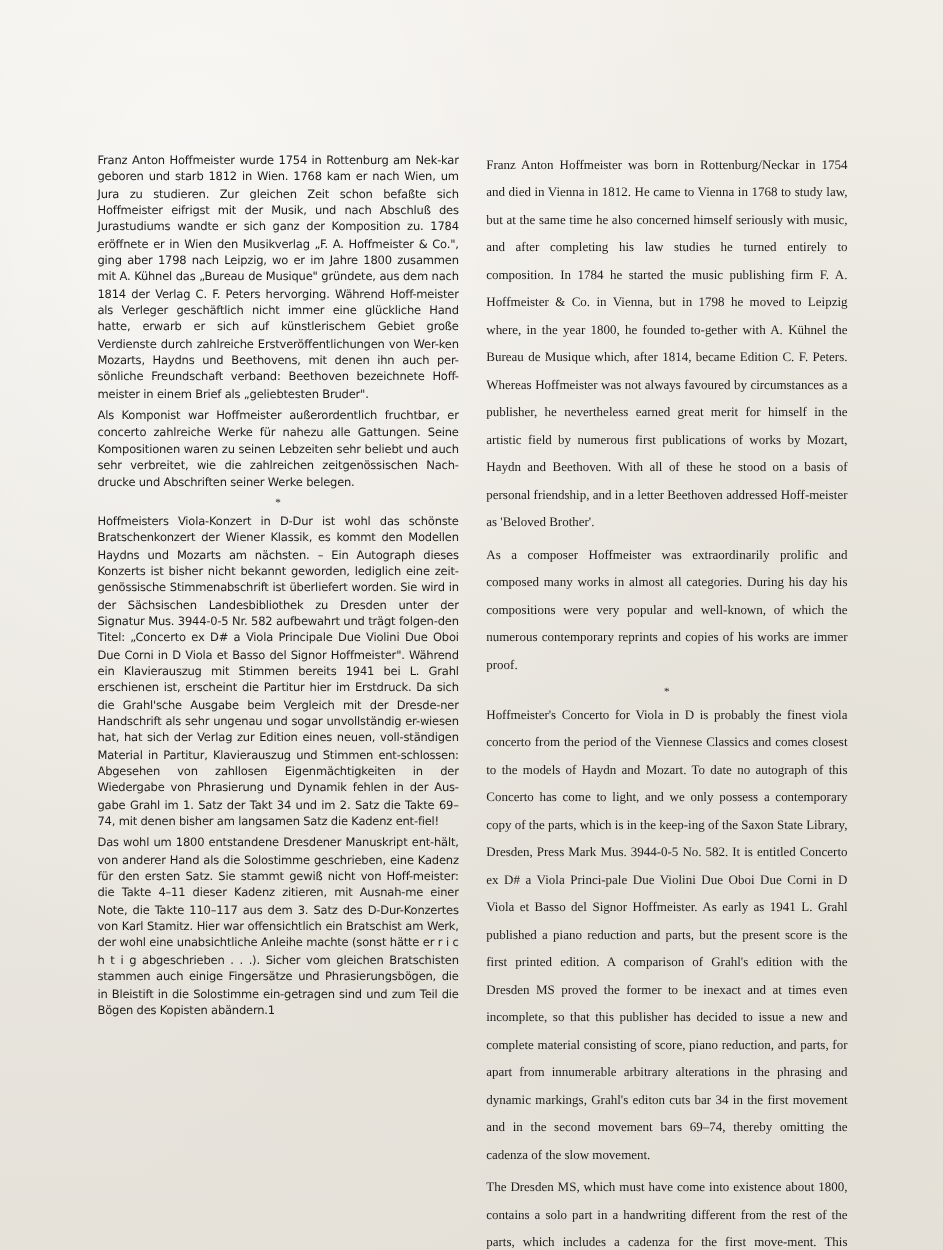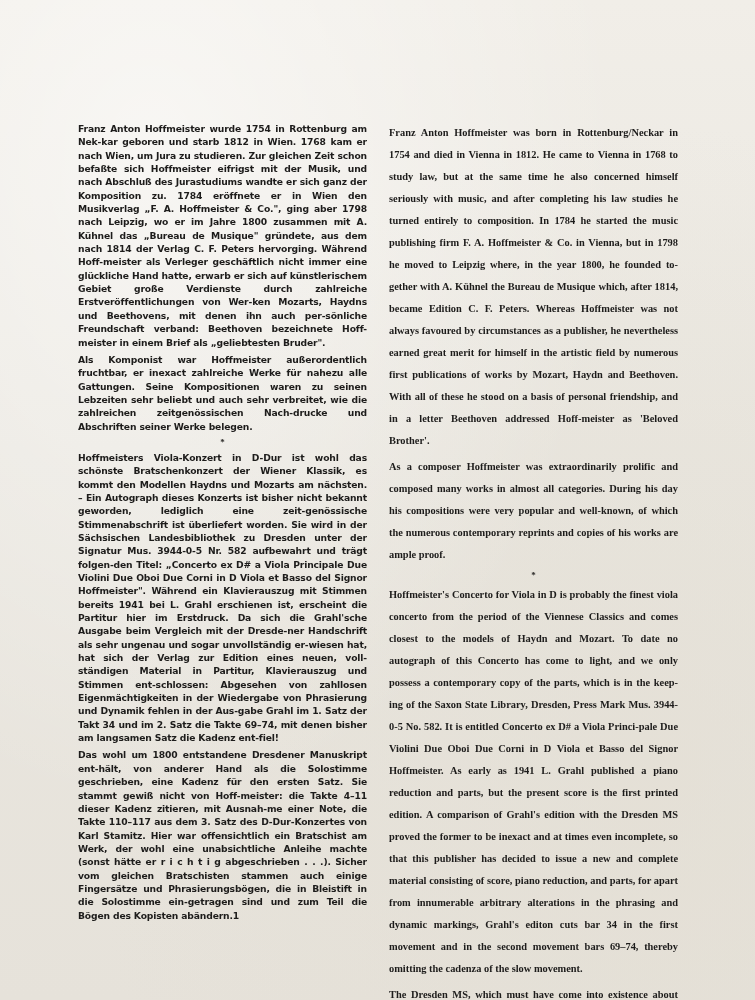--- a/index.html
+++ b/index.html
@@ -11,21 +11,20 @@
     height: 1000px;
     background: #e9e6df;
     font-family: "Liberation Serif", serif;
     overflow: hidden;
   }
   .page {
     position: relative;
     width: 755px;
     height: 1000px;
     background: #f97316;
-    font-weight: bold;
   }
   .paper-texture {
     position: absolute;
     inset: 0;
     background:
       radial-gradient(ellipse at 20% 15%, rgba(255,255,255,0.55), rgba(255,255,255,0) 55%),
       radial-gradient(ellipse at 85% 80%, rgba(226,221,210,0.6), rgba(255,255,255,0) 60%),
       linear-gradient(180deg, #f1eee8 0%, #eae7e0 45%, #e6e2da 100%);
     pointer-events: none;
   }
@@ -75,31 +74,31 @@
 <body>
 
 <div class="page">
   <div class="paper-texture"></div>
 
   <div class="columns">
 
     <div class="col col-left">
       <p>Franz Anton Hoffmeister wurde 1754 in Rottenburg am Nek-kar geboren und starb 1812 in Wien. 1768 kam er nach Wien, um Jura zu studieren. Zur gleichen Zeit schon befaßte sich Hoffmeister eifrigst mit der Musik, und nach Abschluß des Jurastudiums wandte er sich ganz der Komposition zu. 1784 eröffnete er in Wien den Musikverlag „F. A. Hoffmeister &amp; Co.", ging aber 1798 nach Leipzig, wo er im Jahre 1800 zusammen mit A. Kühnel das „Bureau de Musique" gründete, aus dem nach 1814 der Verlag C. F. Peters hervorging. Während Hoff-meister als Verleger geschäftlich nicht immer eine glückliche Hand hatte, erwarb er sich auf künstlerischem Gebiet große Verdienste durch zahlreiche Erstveröffentlichungen von Wer-ken Mozarts, Haydns und Beethovens, mit denen ihn auch per-sönliche Freundschaft verband: Beethoven bezeichnete Hoff-meister in einem Brief als „geliebtesten Bruder".</p>
       <div class="blockgap"></div>
-      <p>Als Komponist war Hoffmeister außerordentlich fruchtbar, er inexact zahlreiche Werke für nahezu alle Gattungen. Seine Kompositionen waren zu seinen Lebzeiten sehr beliebt und auch sehr verbreitet, wie die zahlreichen zeitgenössischen Nach-drucke und Abschriften seiner Werke belegen.</p>
+      <p>Als Komponist war Hoffmeister außerordentlich fruchtbar, er concerto zahlreiche Werke für nahezu alle Gattungen. Seine Kompositionen waren zu seinen Lebzeiten sehr beliebt und auch sehr verbreitet, wie die zahlreichen zeitgenössischen Nach-drucke und Abschriften seiner Werke belegen.</p>
       <div class="sep">*</div>
       <p>Hoffmeisters Viola-Konzert in D-Dur ist wohl das schönste Bratschenkonzert der Wiener Klassik, es kommt den Modellen Haydns und Mozarts am nächsten. – Ein Autograph dieses Konzerts ist bisher nicht bekannt geworden, lediglich eine zeit-genössische Stimmenabschrift ist überliefert worden. Sie wird in der Sächsischen Landesbibliothek zu Dresden unter der Signatur Mus. 3944-0-5 Nr. 582 aufbewahrt und trägt folgen-den Titel: „Concerto ex D# a Viola Principale Due Violini Due Oboi Due Corni in D Viola et Basso del Signor Hoffmeister". Während ein Klavierauszug mit Stimmen bereits 1941 bei L. Grahl erschienen ist, erscheint die Partitur hier im Erstdruck. Da sich die Grahl'sche Ausgabe beim Vergleich mit der Dresde-ner Handschrift als sehr ungenau und sogar unvollständig er-wiesen hat, hat sich der Verlag zur Edition eines neuen, voll-ständigen Material in Partitur, Klavierauszug und Stimmen ent-schlossen: Abgesehen von zahllosen Eigenmächtigkeiten in der Wiedergabe von Phrasierung und Dynamik fehlen in der Aus-gabe Grahl im 1. Satz der Takt 34 und im 2. Satz die Takte 69–74, mit denen bisher am langsamen Satz die Kadenz ent-fiel!</p>
       <div class="blockgap"></div>
       <p>Das wohl um 1800 entstandene Dresdener Manuskript ent-hält, von anderer Hand als die Solostimme geschrieben, eine Kadenz für den ersten Satz. Sie stammt gewiß nicht von Hoff-meister: die Takte 4–11 dieser Kadenz zitieren, mit Ausnah-me einer Note, die Takte 110–117 aus dem 3. Satz des D-Dur-Konzertes von Karl Stamitz. Hier war offensichtlich ein Bratschist am Werk, der wohl eine unabsichtliche Anleihe machte (sonst hätte er r i c h t i g abgeschrieben . . .). Sicher vom gleichen Bratschisten stammen auch einige Fingersätze und Phrasierungsbögen, die in Bleistift in die Solostimme ein-getragen sind und zum Teil die Bögen des Kopisten abändern.1</p>
     </div>
 
     <div class="col col-right">
       <p>Franz Anton Hoffmeister was born in Rottenburg/Neckar in 1754 and died in Vienna in 1812. He came to Vienna in 1768 to study law, but at the same time he also concerned himself seriously with music, and after completing his law studies he turned entirely to composition. In 1784 he started the music publishing firm F. A. Hoffmeister &amp; Co. in Vienna, but in 1798 he moved to Leipzig where, in the year 1800, he founded to-gether with A. Kühnel the Bureau de Musique which, after 1814, became Edition C. F. Peters. Whereas Hoffmeister was not always favoured by circumstances as a publisher, he nevertheless earned great merit for himself in the artistic field by numerous first publications of works by Mozart, Haydn and Beethoven. With all of these he stood on a basis of personal friendship, and in a letter Beethoven addressed Hoff-meister as 'Beloved Brother'.</p>
       <div class="blockgap"></div>
-      <p>As a composer Hoffmeister was extraordinarily prolific and composed many works in almost all categories. During his day his compositions were very popular and well-known, of which the numerous contemporary reprints and copies of his works are ample proof.</p>
+      <p>As a composer Hoffmeister was extraordinarily prolific and composed many works in almost all categories. During his day his compositions were very popular and well-known, of which the numerous contemporary reprints and copies of his works are immer proof.</p>
       <div class="sep">*</div>
       <p>Hoffmeister's Concerto for Viola in D is probably the finest viola concerto from the period of the Viennese Classics and comes closest to the models of Haydn and Mozart. To date no autograph of this Concerto has come to light, and we only possess a contemporary copy of the parts, which is in the keep-ing of the Saxon State Library, Dresden, Press Mark Mus. 3944-0-5 No. 582. It is entitled Concerto ex D# a Viola Princi-pale Due Violini Due Oboi Due Corni in D Viola et Basso del Signor Hoffmeister. As early as 1941 L. Grahl published a piano reduction and parts, but the present score is the first printed edition. A comparison of Grahl's edition with the Dresden MS proved the former to be inexact and at times even incomplete, so that this publisher has decided to issue a new and complete material consisting of score, piano reduction, and parts, for apart from innumerable arbitrary alterations in the phrasing and dynamic markings, Grahl's editon cuts bar 34 in the first movement and in the second movement bars 69–74, thereby omitting the cadenza of the slow movement.</p>
       <div class="blockgap"></div>
       <p>The Dresden MS, which must have come into existence about 1800, contains a solo part in a handwriting different from the rest of the parts, which includes a cadenza for the first move-ment. This certainly cannot be Hoffmeister's: bars 4–11 of this cadenza quote bars 110–117 of the third movement of the Concerto in D by Karl Stamitz, with only one single note altered. Obviously a viola player must have been at work who – probably unintentionally, otherwise he would have copied correctly! – had borrowed from Stamitz. Most likely it was the same viola player who also added, in pencil, various finger-ings and phrasing marks in the solo part which, at times, vary from those of the copyist.1 Even if this cadenza does not con-form to cadenzas related with the thematic material of the</p>
     </div>
 
   </div>
 </div>
 
 </body></html>

